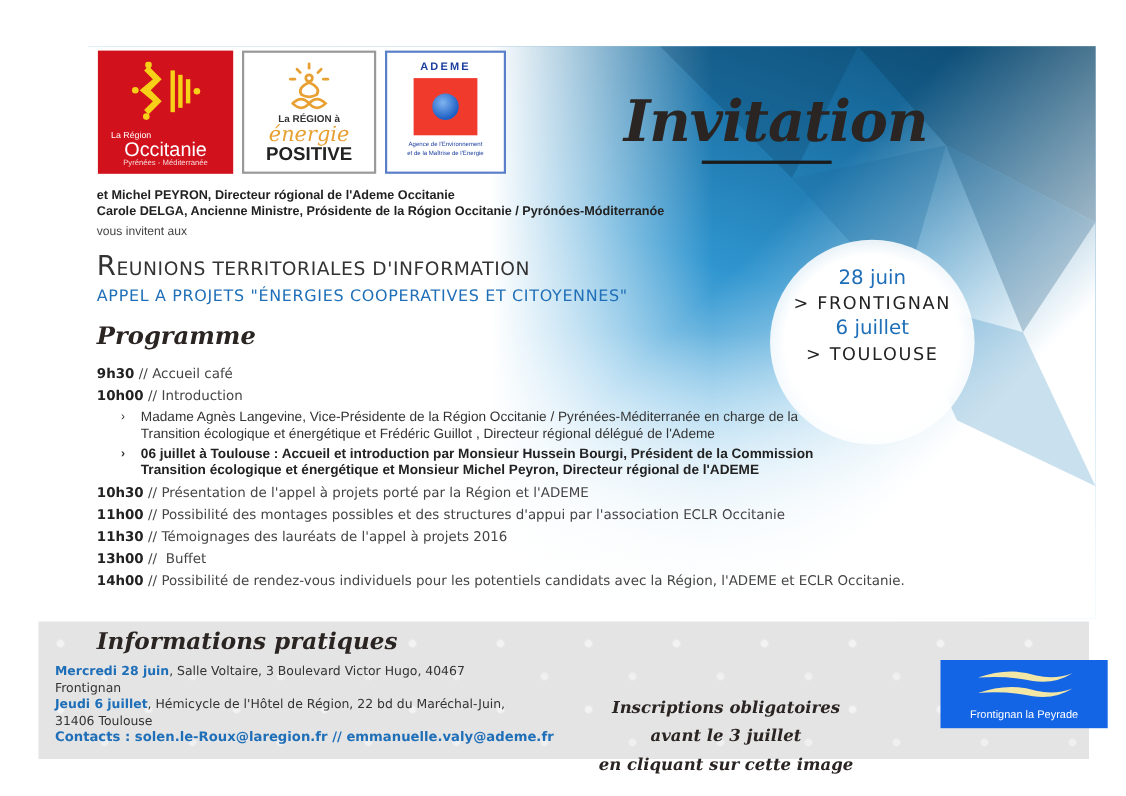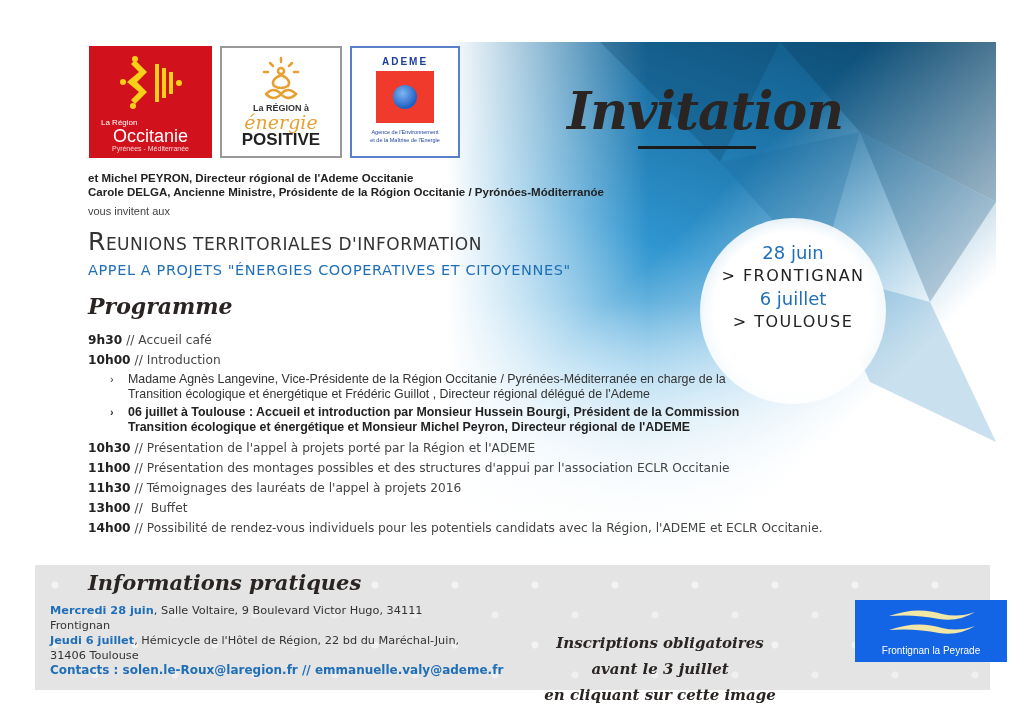--- a/index.html
+++ b/index.html
@@ -192,37 +192,37 @@
     </div>
     <div class="bullet b2">
       <div>06 juillet à Toulouse : Accueil et introduction par Monsieur Hussein Bourgi, Président de la Commission</div>
       <div>Transition écologique et énergétique et Monsieur Michel  Peyron, Directeur régional de l'ADEME</div>
     </div>
   </div>
   <div class="row">
     <span class="time">10h30</span><span class="sep">//</span><span>Présentation de l'appel à projets porté par la Région et l'ADEME</span>
   </div>
   <div class="row">
-    <span class="time">11h00</span><span class="sep">//</span><span>Présentation des montages possibles et des structures d'appui par l'association ECLR Occitanie</span>
+    <span class="time">11h00</span><span class="sep">//</span><span>Possibilité des montages possibles et des structures d'appui par l'association ECLR Occitanie</span>
   </div>
   <div class="row">
     <span class="time">11h30</span><span class="sep">//</span><span>Témoignages des lauréats de l'appel à projets 2016</span>
   </div>
   <div class="row">
     <span class="time">13h00</span><span class="sep">//</span><span> Buffet</span>
   </div>
   <div class="row">
     <span class="time">14h00</span><span class="sep">//</span><span>Possibilité de rendez-vous individuels pour les potentiels candidats avec la Région, l'ADEME et ECLR Occitanie.</span>
   </div>
 </div>
 
 <div class="info-panel"></div>
 <div class="info-title">Informations pratiques</div>
 <div class="info-lines">
-  <div><span class="hl">Mercredi 28 juin</span><span>, Salle Voltaire, 9 Boulevard Victor Hugo, 34111</span></div>
+  <div><span class="hl">Mercredi 28 juin</span><span>, Salle Voltaire, 3 Boulevard Victor Hugo, 40467</span></div>
   <div>Frontignan</div>
   <div><span class="hl">Jeudi 6 juillet</span><span>, Hémicycle de l'Hôtel de Région, 22 bd du Maréchal-Juin,</span></div>
   <div>31406 Toulouse</div>
   <div class="contact">Contacts : solen.le-Roux@laregion.fr // emmanuelle.valy@ademe.fr</div>
 </div>
 
 <div class="inscription">
   <div>Inscriptions obligatoires</div>
   <div>avant le 3 juillet</div>
   <div>en cliquant sur cette image</div>

